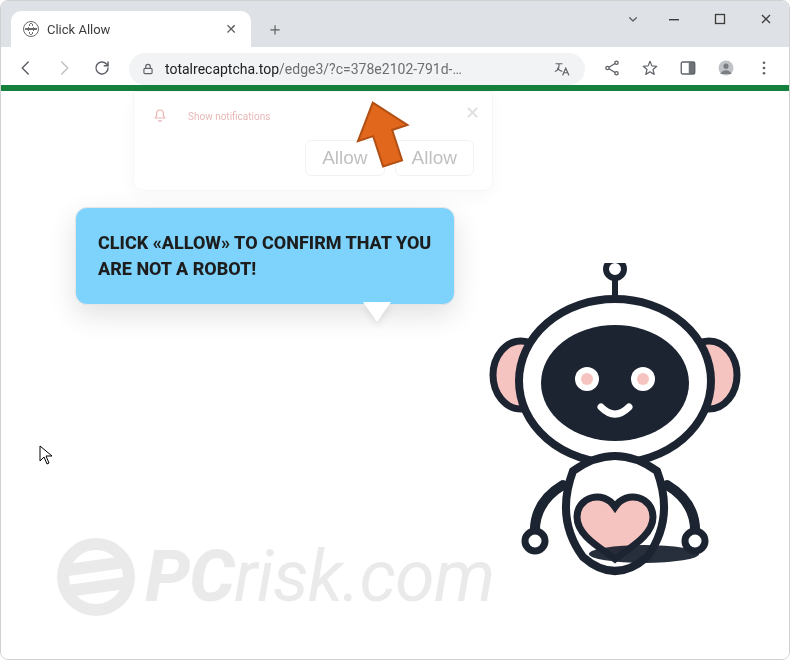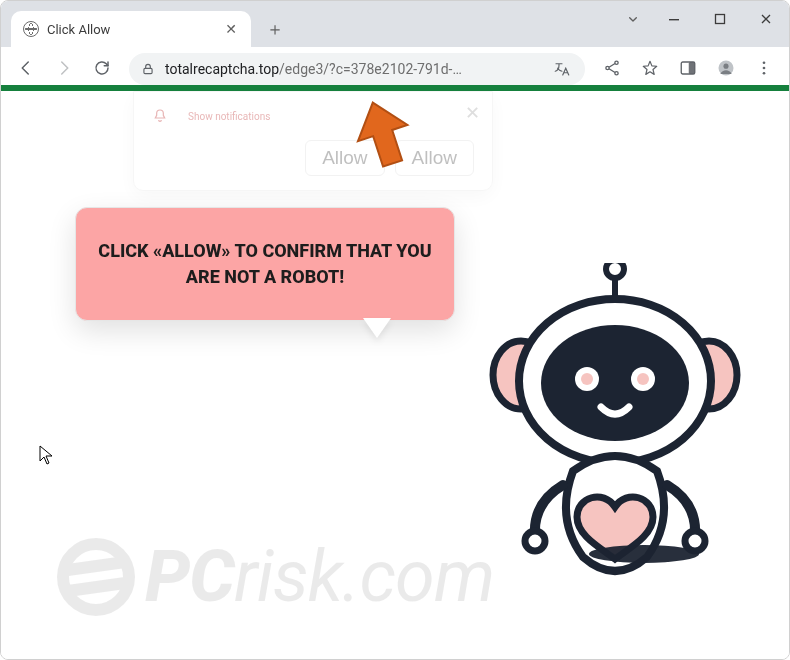--- a/index.html
+++ b/index.html
@@ -163,26 +163,26 @@
     position: absolute;
     top: 8px; left: 352px;
     width: 60px; height: 70px;
     z-index: 2;
   }
   
   .speech {
     position: absolute;
     top: 116px; left: 74px;
     width: 380px;
-    background: #fca5a5;
+    background: #7dd3fc;
     border: 1px solid #e6e6e6;
     border-radius: 12px;
     box-shadow: 0 10px 28px rgba(0,0,0,.12);
-    padding: 30px 22px;
-    text-align: center;
+    padding: 22px 22px;
+    text-align: left;
     font-weight: 800;
     font-size: 18px;
     color:#1d1d1d;
     line-height: 1.45;
   }
   .speech::after {
     content: "";
     position: absolute;
     bottom: -18px; left: 76%;
     width: 0; height: 0;

